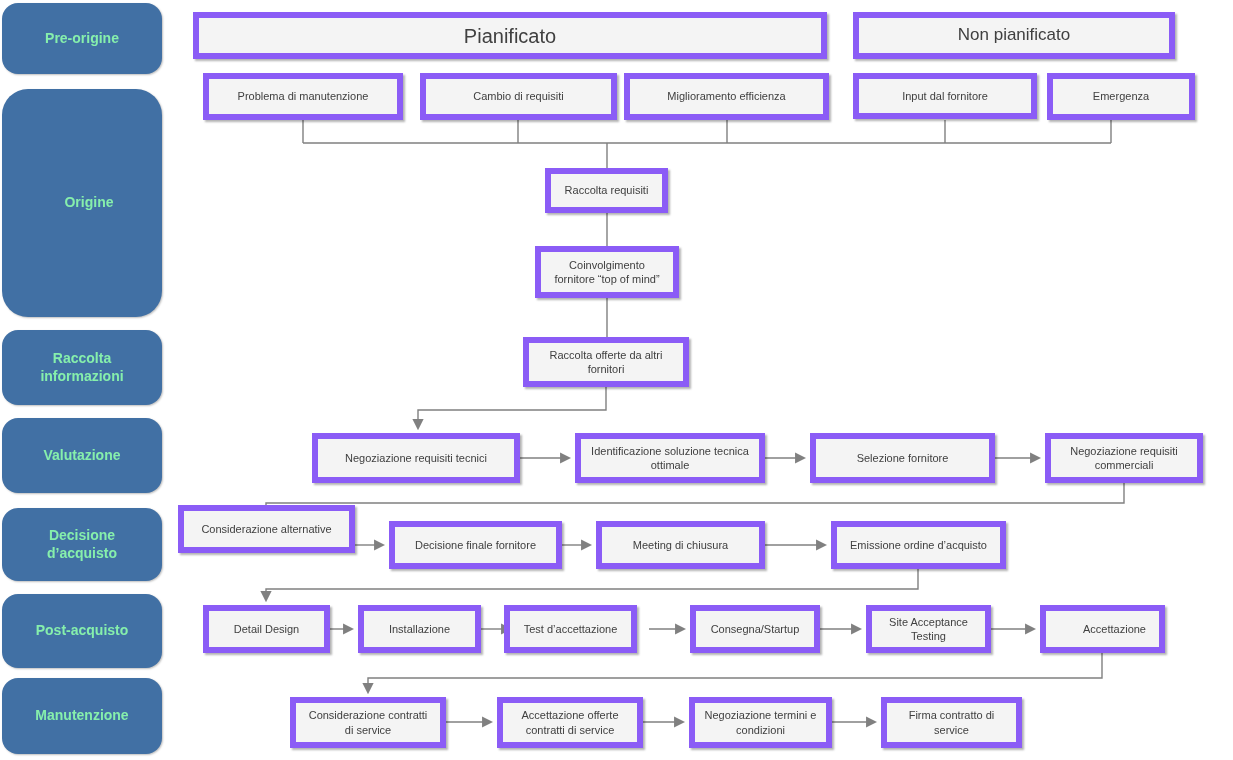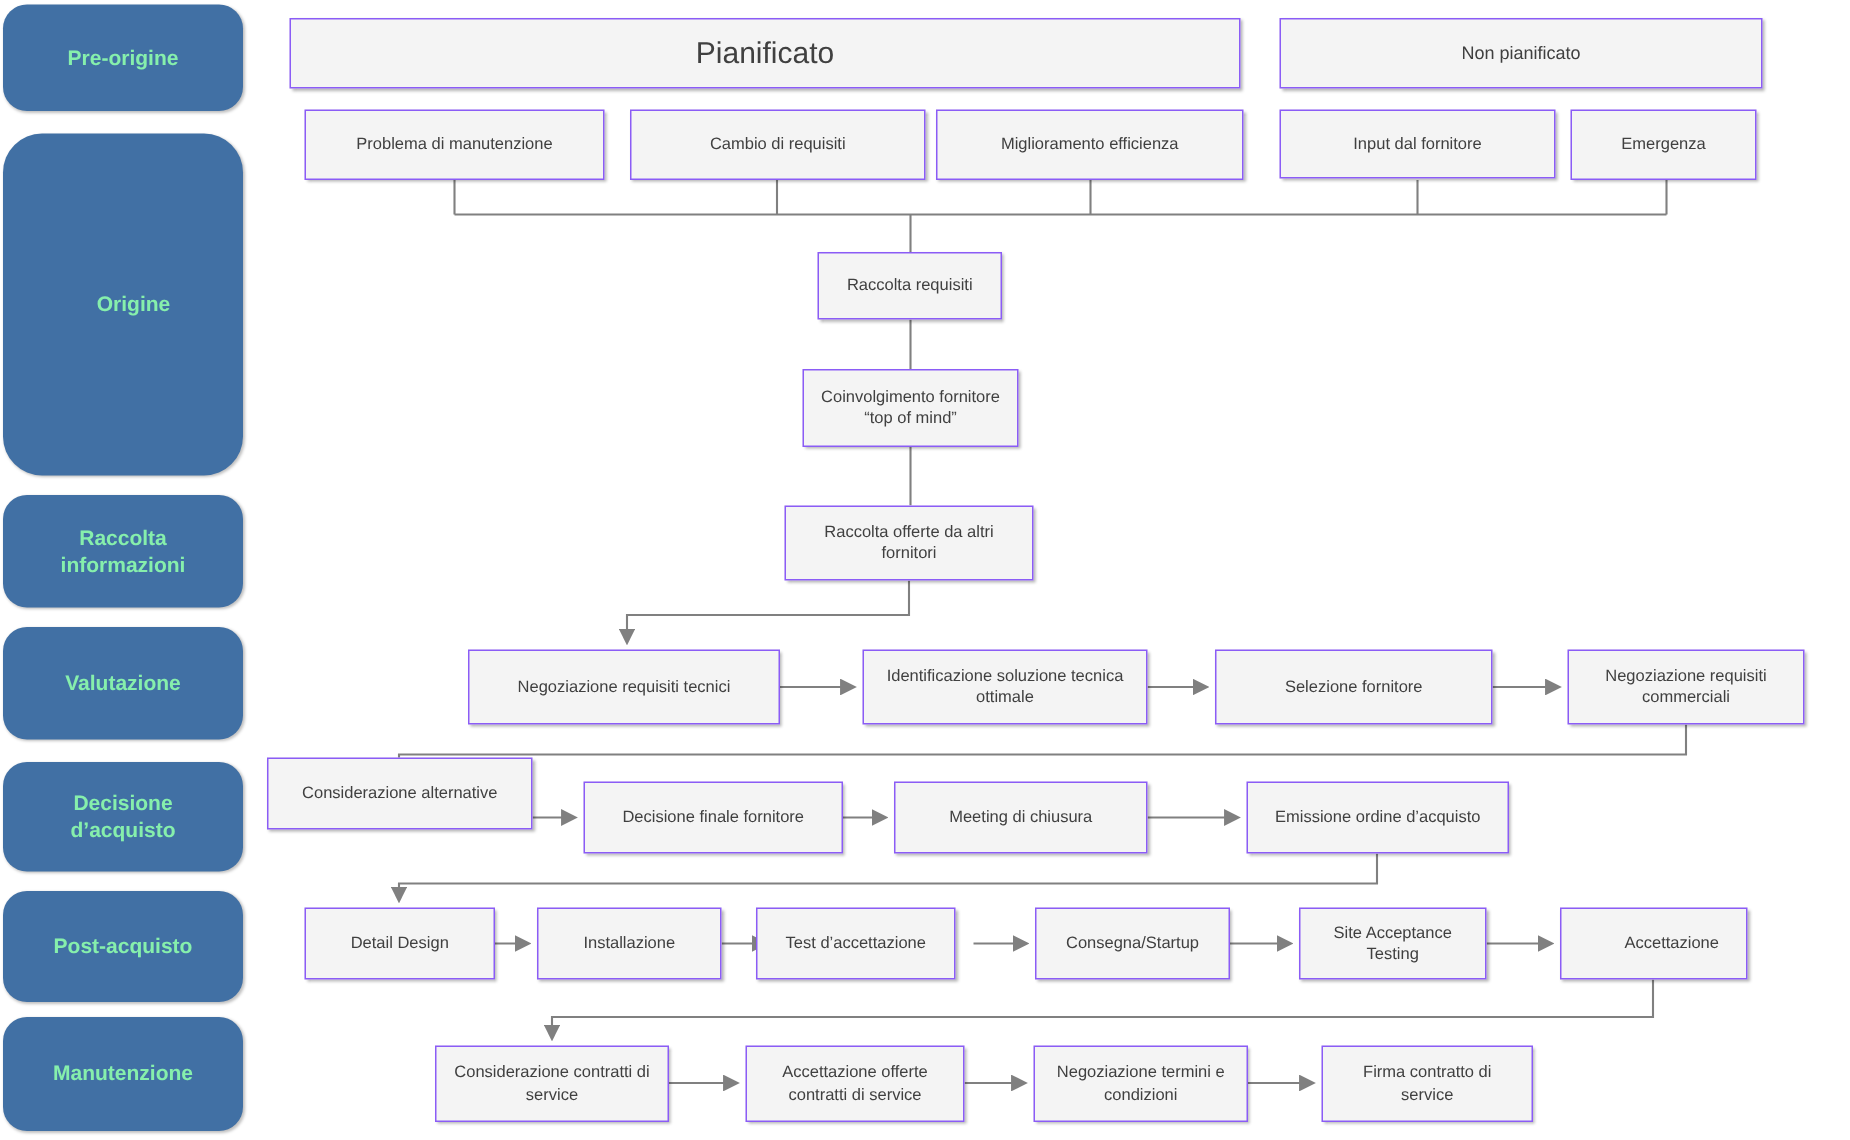--- a/index.html
+++ b/index.html
@@ -9,28 +9,28 @@
   }
   .phase{
     position:absolute;left:2px;width:160px;
     background:#4170a4;border-radius:16px;
     display:flex;align-items:center;justify-content:center;text-align:center;
     color:#86efac;font-weight:bold;font-size:14px;line-height:1.25;
     box-shadow:1px 1px 2px rgba(0,0,0,0.25);
     padding:0 10px;box-sizing:border-box;
   }
   .node{
-    position:absolute;background:#f4f4f4;border:1px solid #8b5cf6;
+    position:absolute;background:#f4f4f4;border:6px solid #8b5cf6;
     display:flex;align-items:center;justify-content:center;text-align:center;
     font-size:11px;color:#404040;line-height:1.3;
     box-shadow:1.5px 1.5px 2px rgba(0,0,0,0.3);
     padding:2px 8px;box-sizing:border-box;
   }
   .header-node{font-size:20px;color:#404040;}
-  .subheader-node{font-size:12px;}
+  .subheader-node{font-size:17px;}
   #wires{position:absolute;left:0;top:0;}
 </style>
 </head>
 <body>
 
 <div id="canvas">
 
   <svg id="wires" width="1233" height="760" viewBox="0 0 1233 760">
     <defs>
       <marker id="arr" viewBox="0 0 10 10" refX="8" refY="5" markerWidth="8" markerHeight="8" orient="auto">
@@ -69,21 +69,21 @@
   <div class="phase" style="top:594px;height:74px;">Post-acquisto</div>
   <div class="phase" style="top:678px;height:76px;">Manutenzione</div>
 
   <div class="node header-node" style="left:193px;top:12px;width:634px;height:47px;">Pianificato</div>
   <div class="node subheader-node" style="left:853px;top:12px;width:322px;height:47px;">Non pianificato</div>
 
   <div class="node" style="left:203px;top:73px;width:200px;height:47px;">Problema di manutenzione</div>
   <div class="node" style="left:420px;top:73px;width:197px;height:47px;">Cambio di requisiti</div>
   <div class="node" style="left:624px;top:73px;width:205px;height:47px;">Miglioramento efficienza</div>
   <div class="node" style="left:853px;top:73px;width:184px;height:46px;">Input dal fornitore</div>
-  <div class="node" style="left:1047px;top:73px;width:124px;height:47px;">Emergenza</div>
+  <div class="node" style="left:1047px;top:73px;width:148px;height:47px;">Emergenza</div>
 
   <div class="node" style="left:545px;top:168px;width:123px;height:45px;">Raccolta requisiti</div>
   <div class="node" style="left:535px;top:246px;width:144px;height:52px;">Coinvolgimento fornitore “top of mind”</div>
   <div class="node" style="left:523px;top:337px;width:166px;height:50px;">Raccolta offerte da altri fornitori</div>
 
   <div class="node" style="left:312px;top:433px;width:208px;height:50px;">Negoziazione requisiti tecnici</div>
   <div class="node" style="left:575px;top:433px;width:190px;height:50px;">Identificazione soluzione tecnica ottimale</div>
   <div class="node" style="left:810px;top:433px;width:185px;height:50px;">Selezione fornitore</div>
   <div class="node" style="left:1045px;top:433px;width:158px;height:50px;">Negoziazione requisiti commerciali</div>
 

